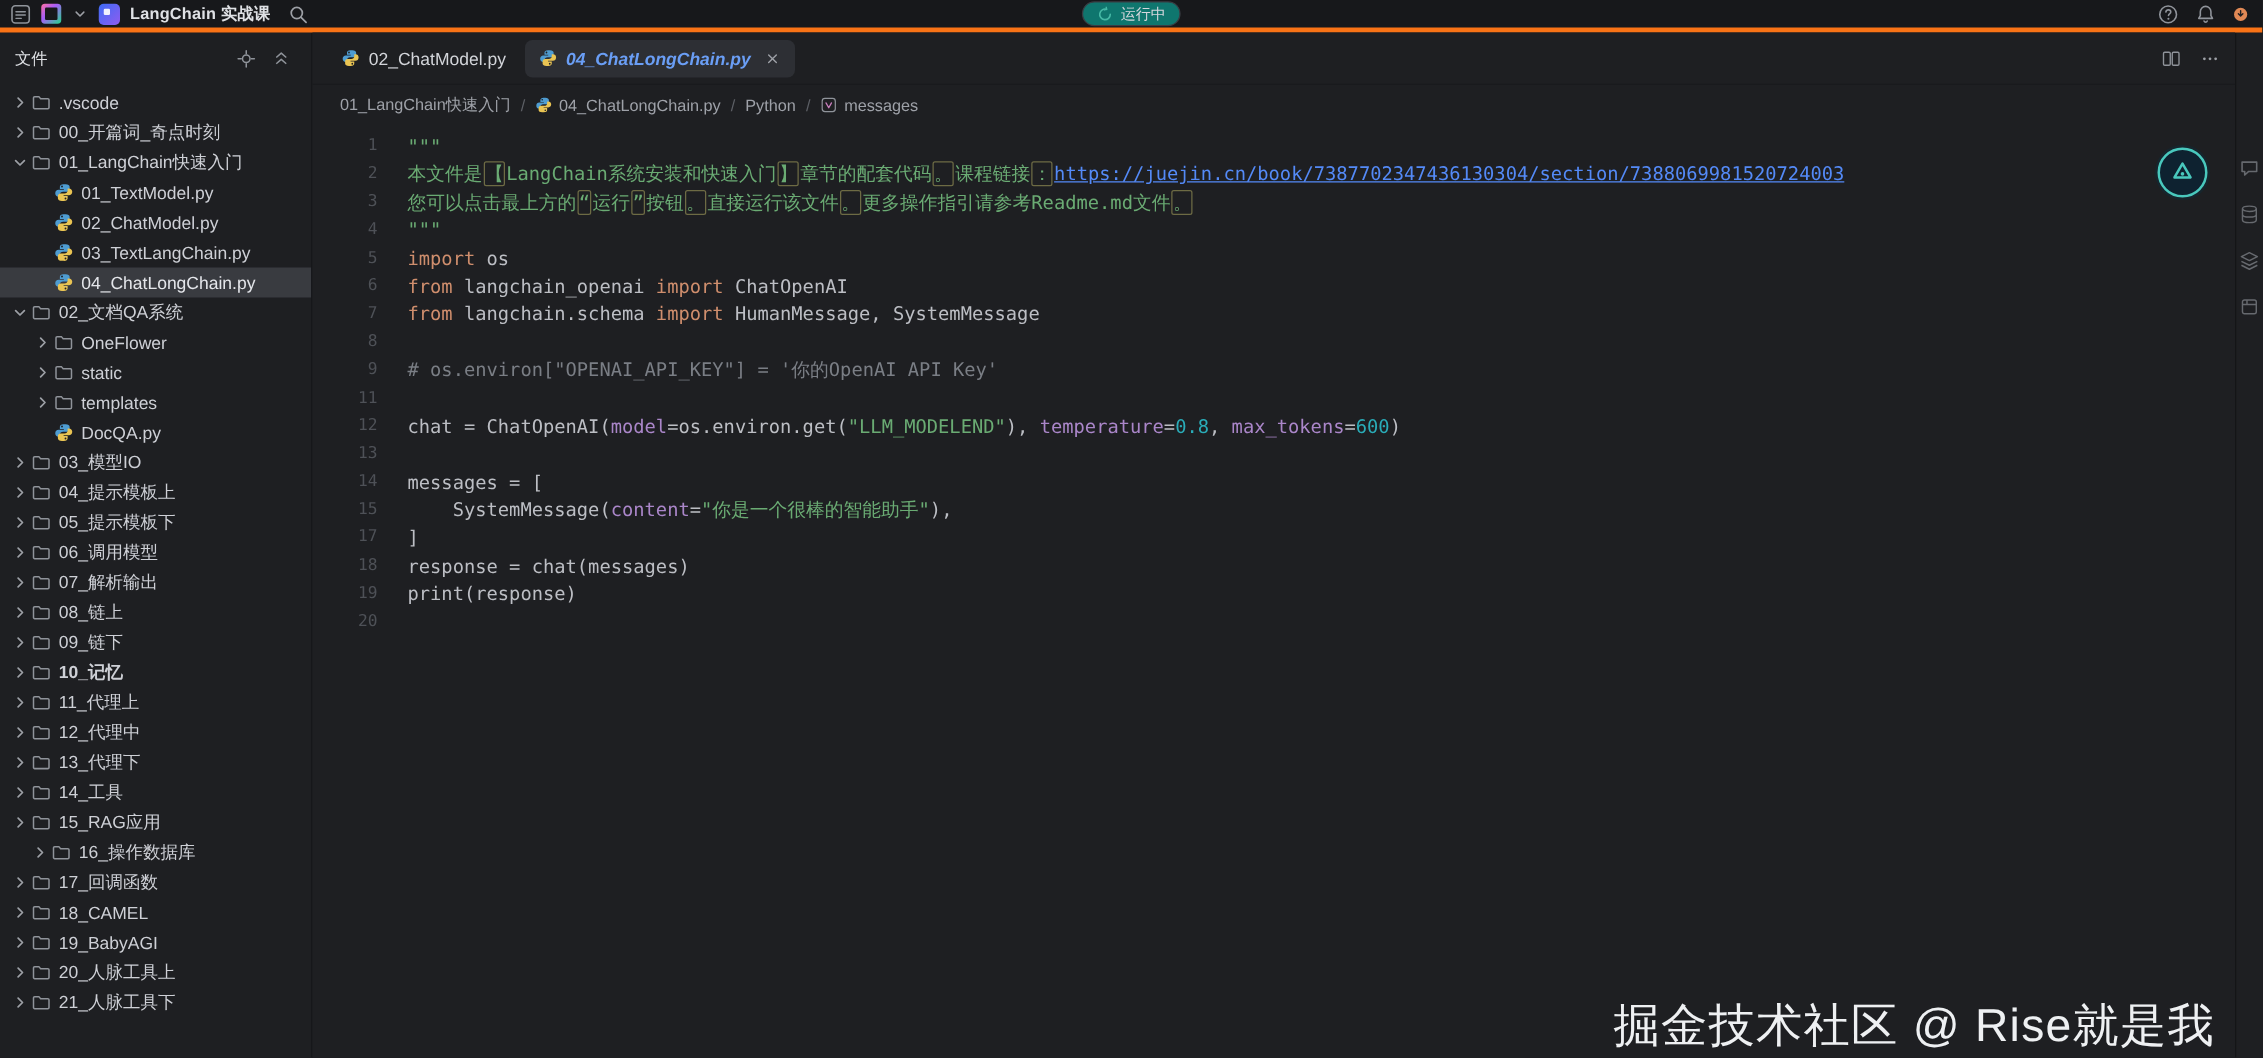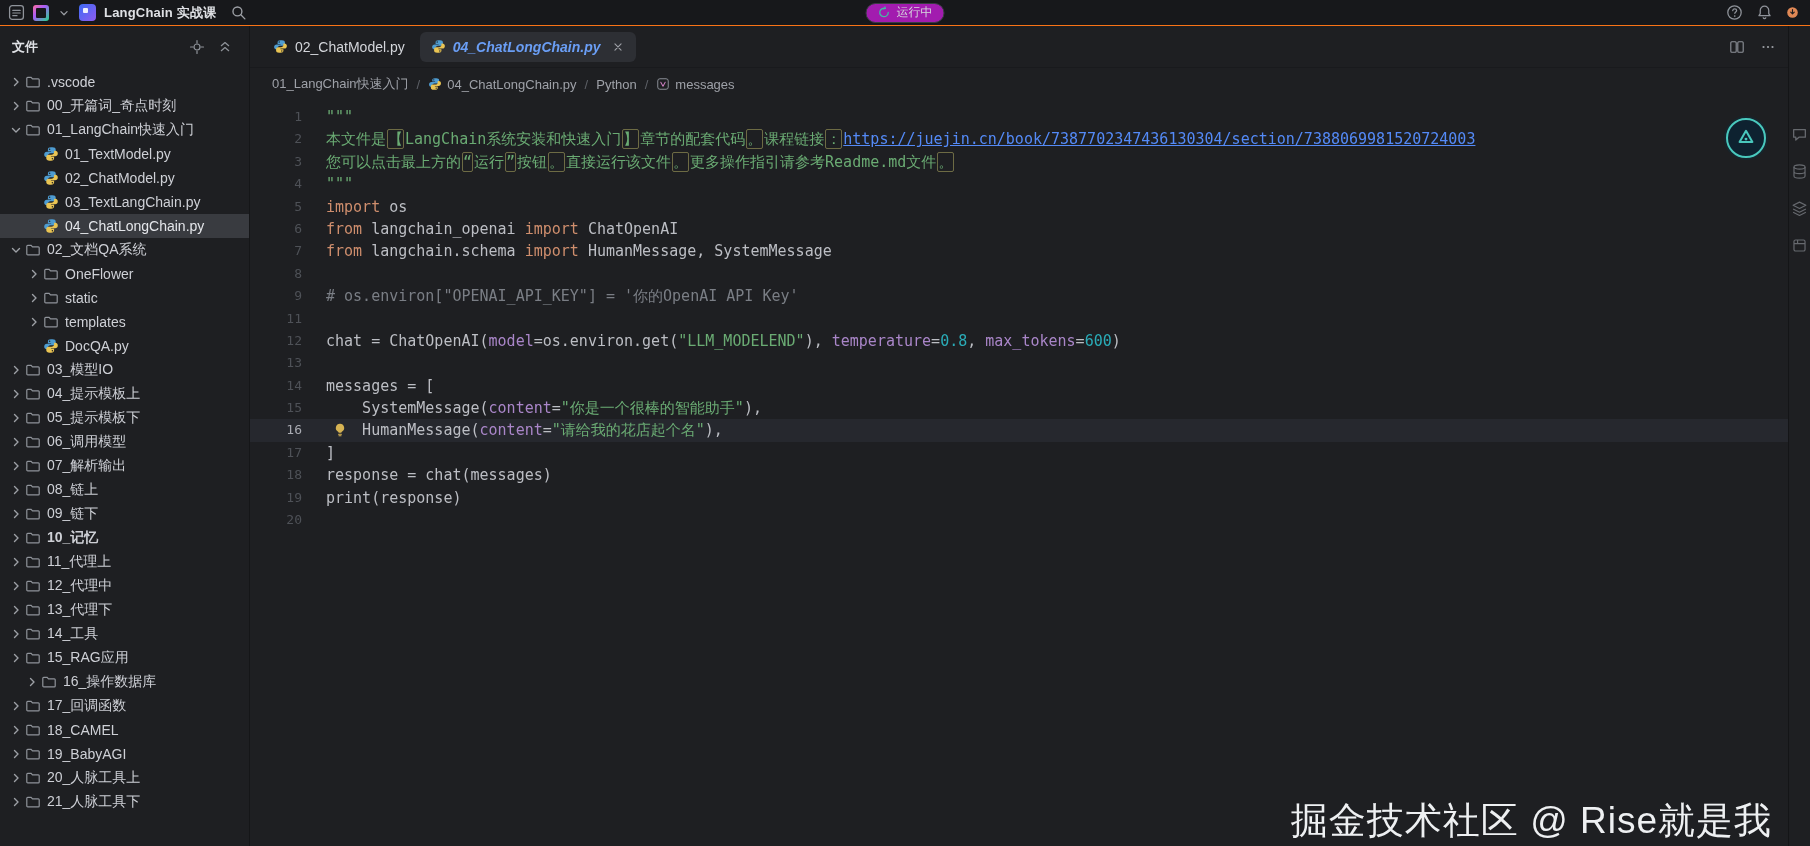--- a/index.html
+++ b/index.html
@@ -1,39 +1,39 @@
 <!DOCTYPE html>
 <html><head>
 <meta charset="utf-8">
 <style>
   *{box-sizing:border-box;margin:0;padding:0}
   html,body{width:1810px;height:846px;overflow:hidden;background:#1e1f22;font-family:"Liberation Sans",sans-serif;color:#bcbec4;}
   .icon{display:inline-flex;align-items:center;justify-content:center}
   .icon svg{width:100%;height:100%;display:block}
 
   
-  .titlebar{position:relative;height:26px;background:#17181b;border-bottom:1px solid #f97316;display:flex;align-items:center;padding:0 8px;color:#dfe1e5}
+  .titlebar{position:relative;height:26px;background:#17181b;border-bottom:4px solid #f97316;display:flex;align-items:center;padding:0 8px;color:#dfe1e5}
   .tb-left{display:flex;align-items:center;gap:8px}
   .tb-icon{width:17px;height:17px}
   .chev-sm{width:14px;height:14px}
   .app-logo{position:relative;width:16px;height:16px;border-radius:3px;background:linear-gradient(135deg,#ff6f9c 0%,#a85cf9 40%,#21d789 100%)}
   .app-logo::after{content:"";position:absolute;inset:3px;background:#17181b;border-radius:1px}
   .project-badge{position:relative;width:17px;height:17px;border-radius:4px;background:linear-gradient(135deg,#3d6bf5,#8f5cf0);flex:none}
   .project-badge::after{content:"";position:absolute;left:4px;top:4px;width:5px;height:5px;background:rgba(255,255,255,.9);border-radius:1px}
   .project-name{font-weight:700;font-size:13px;letter-spacing:.2px;white-space:nowrap}
-  .run-pill{position:absolute;left:50%;top:50%;transform:translate(-50%,-50%);display:flex;align-items:center;gap:6px;background:#a21caf;border:1px solid #3a3d43;border-radius:11px;height:20px;padding:0 11px;font-size:12px;color:#d5d7dd;white-space:nowrap}
+  .run-pill{position:absolute;left:50%;top:50%;transform:translate(-50%,-50%);display:flex;align-items:center;gap:6px;background:#0f766e;border:1px solid #3a3d43;border-radius:11px;height:20px;padding:0 11px;font-size:12px;color:#d5d7dd;white-space:nowrap}
   .run-pill .icon{width:13px;height:13px}
   .tb-right{margin-left:auto;display:flex;align-items:center;gap:13px;padding-right:3px}
   .tb-right .icon{width:17px;height:17px}
 
   
   .main{display:flex;height:820px}
   .sidebar{width:250px;background:#1e1f22;border-right:1px solid #151618;display:flex;flex-direction:column;flex:none}
   .sidebar-header{height:42px;display:flex;align-items:center;padding:0 16px 0 12px;gap:12px;flex:none}
-  .sidebar-title{font-size:13px;font-weight:700;color:#dfe1e5;margin-right:auto}
+  .sidebar-title{font-size:13px;font-weight:400;color:#dfe1e5;margin-right:auto}
   .sidebar-header .icon{width:16px;height:16px}
   .tree{flex:1;overflow:hidden;padding-top:2px}
   .tree-row{height:24px;display:flex;align-items:center;font-size:14px;color:#ced0d6;cursor:default;white-space:nowrap}
   .tree-row.selected{background:#393b40;color:#e4e6ea}
   .chev{width:16px;height:16px;flex:none;display:inline-flex}
   .node-ic{width:16px;height:16px;margin:0 6px 0 1px;flex:none}
 
   .editor{flex:1;display:flex;flex-direction:column;position:relative;background:#1e1f22;min-width:0}
   .tabbar{height:42px;display:flex;align-items:center;padding:0 12px;border-bottom:1px solid #191a1d;flex:none}
   .tabs{display:flex;align-items:center;gap:4px;height:100%}
@@ -668,24 +668,20 @@
           <div class="code-line"><span class="ln">5</span><span class="lt"><span class="tk-kw">import</span><span class="tk-plain"> os</span></span></div>
           <div class="code-line"><span class="ln">6</span><span class="lt"><span class="tk-kw">from</span><span class="tk-plain"> langchain_openai </span><span class="tk-kw">import</span><span class="tk-plain"> ChatOpenAI</span></span></div>
           <div class="code-line"><span class="ln">7</span><span class="lt"><span class="tk-kw">from</span><span class="tk-plain"> langchain.schema </span><span class="tk-kw">import</span><span class="tk-plain"> HumanMessage, SystemMessage</span></span></div>
           <div class="code-line"><span class="ln">8</span><span class="lt"></span></div>
           <div class="code-line"><span class="ln">9</span><span class="lt"><span class="tk-com"># os.environ["OPENAI_API_KEY"] = '你的OpenAI API Key'</span></span></div>
           <div class="code-line"><span class="ln">11</span><span class="lt"></span></div>
           <div class="code-line"><span class="ln">12</span><span class="lt"><span class="tk-plain">chat = ChatOpenAI(</span><span class="tk-param">model</span><span class="tk-plain">=os.environ.get(</span><span class="tk-str">"LLM_MODELEND"</span><span class="tk-plain">), </span><span class="tk-param">temperature</span><span class="tk-plain">=</span><span class="tk-num">0.8</span><span class="tk-plain">, </span><span class="tk-param">max_tokens</span><span class="tk-plain">=</span><span class="tk-num">600</span><span class="tk-plain">)</span></span></div>
           <div class="code-line"><span class="ln">13</span><span class="lt"></span></div>
           <div class="code-line"><span class="ln">14</span><span class="lt"><span class="tk-plain">messages = [</span></span></div>
           <div class="code-line"><span class="ln">15</span><span class="lt"><span class="tk-plain">    SystemMessage(</span><span class="tk-param">content</span><span class="tk-plain">=</span><span class="tk-str">"你是一个很棒的智能助手"</span><span class="tk-plain">),</span></span></div>
-          <div class="code-line current"><span class="ln">16</span><span class="lt"><span class="tk-plain">    HumanMessage(</span><span class="tk-param">content</span><span class="tk-plain">=</span><span class="tk-str">"请给我的花店起个名"</span><span class="tk-plain">),</span></span><span class="icon bulb"><svg viewBox="0 0 16 16">
-                <path d="M8 1.8a4.1 4.1 0 0 0-2.2 7.6c.5.3.8.8.9 1.4h2.6c.1-.6.4-1.1.9-1.4A4.1 4.1 0 0 0 8 1.8z" fill="#d6b353"></path>
-                <path d="M6.6 12.3h2.8M7 13.8h2" stroke="#d6b353" stroke-width="1.1" stroke-linecap="round"></path>
-              </svg></span></div>
           <div class="code-line"><span class="ln">17</span><span class="lt"><span class="tk-plain">]</span></span></div>
           <div class="code-line"><span class="ln">18</span><span class="lt"><span class="tk-plain">response = chat(messages)</span></span></div>
           <div class="code-line"><span class="ln">19</span><span class="lt"><span class="tk-plain">print(response)</span></span></div>
           <div class="code-line"><span class="ln">20</span><span class="lt"></span></div>
         </div>
       <div class="assistant-avatar">
         <span class="icon">
             <svg viewBox="0 0 24 24">
               <path d="M12 4.2l7 12.1H5z" fill="none" stroke="#49c8bd" stroke-width="2.2" stroke-linejoin="round"></path>
               <circle cx="12" cy="13.2" r="1.6" fill="#49c8bd"></circle>

